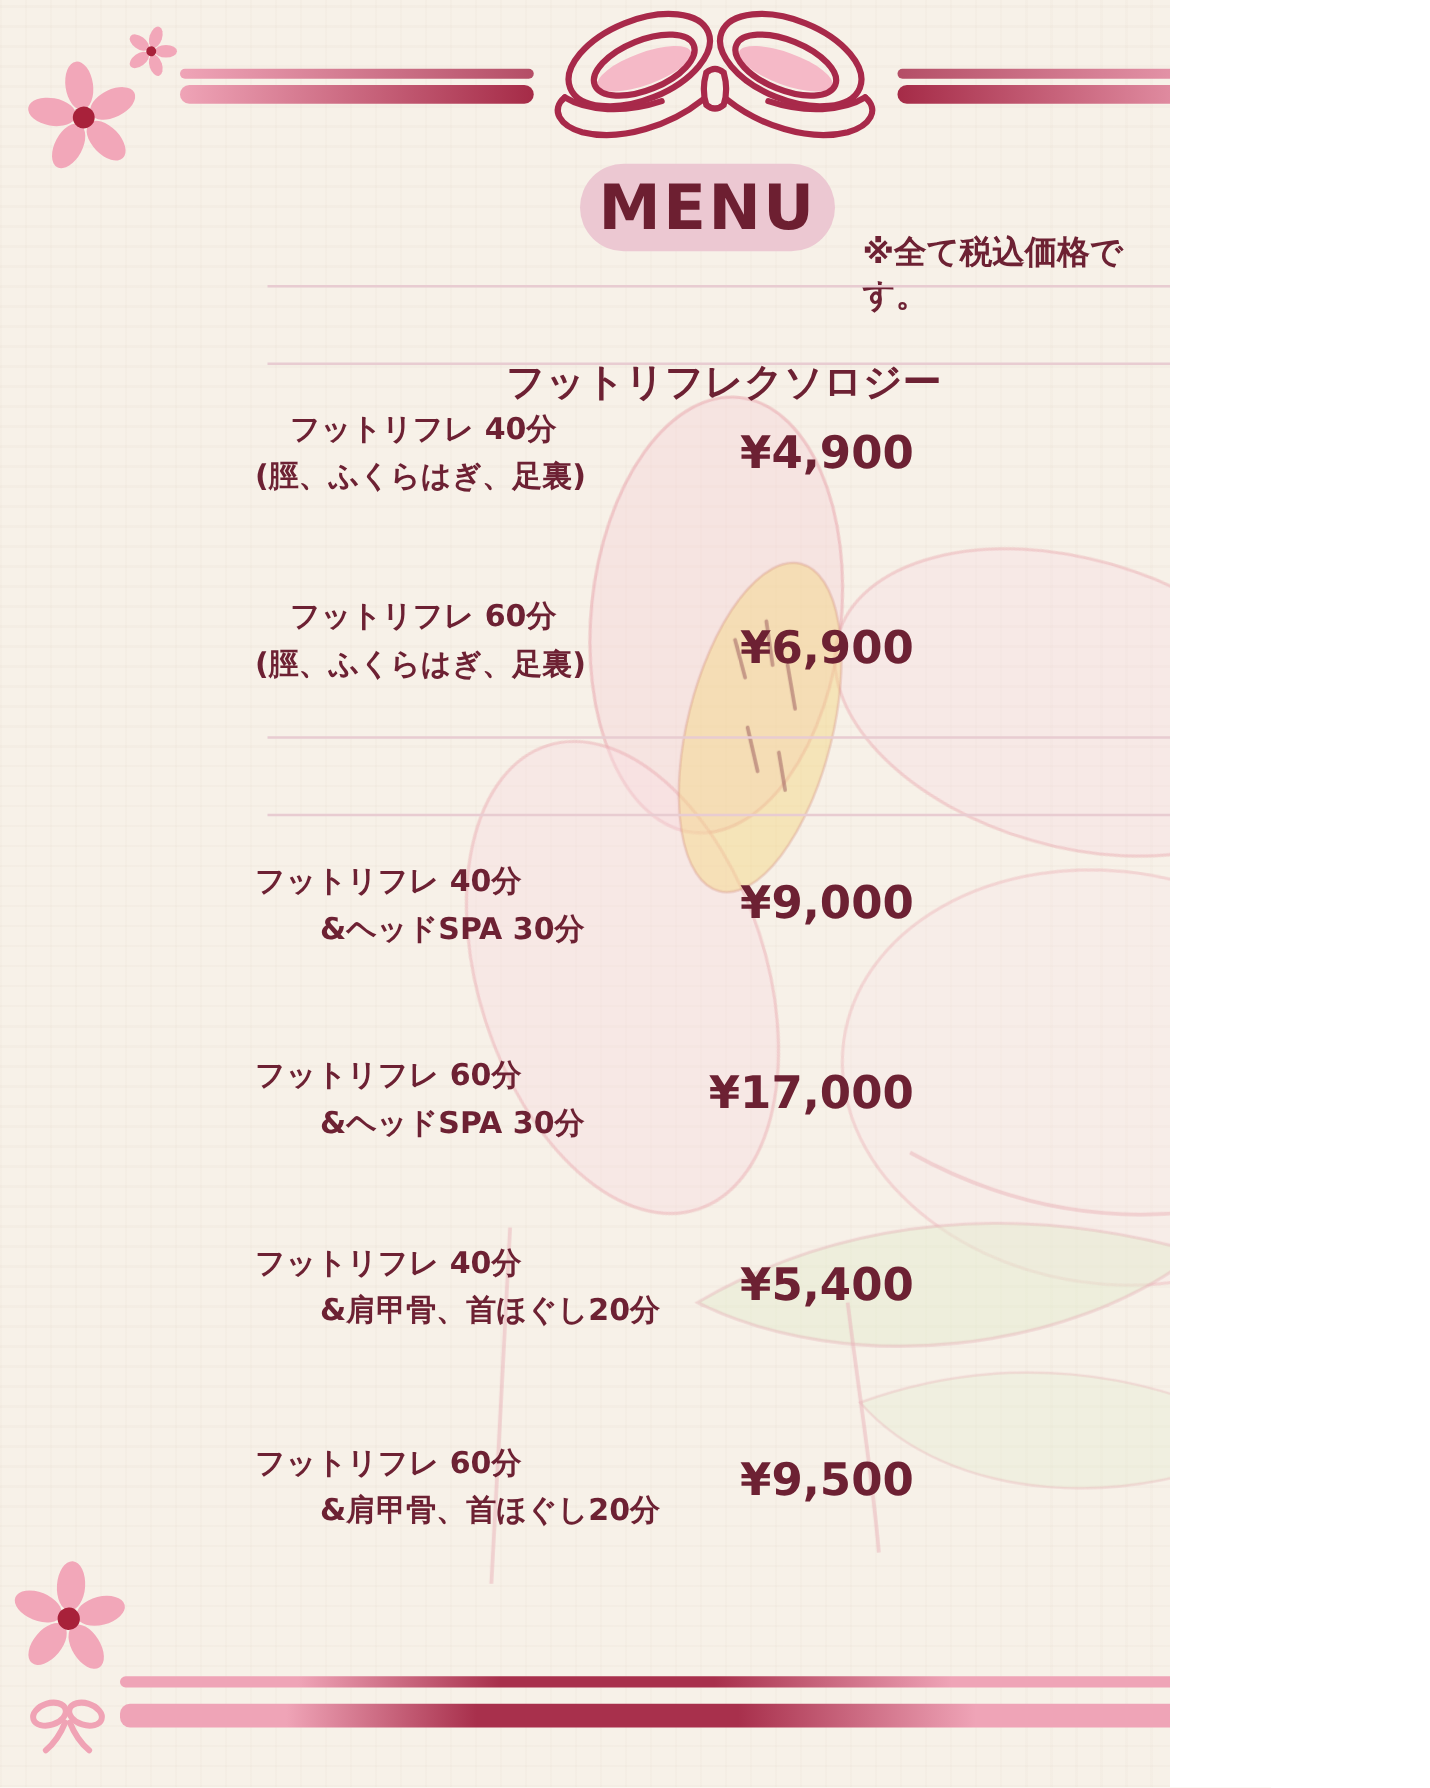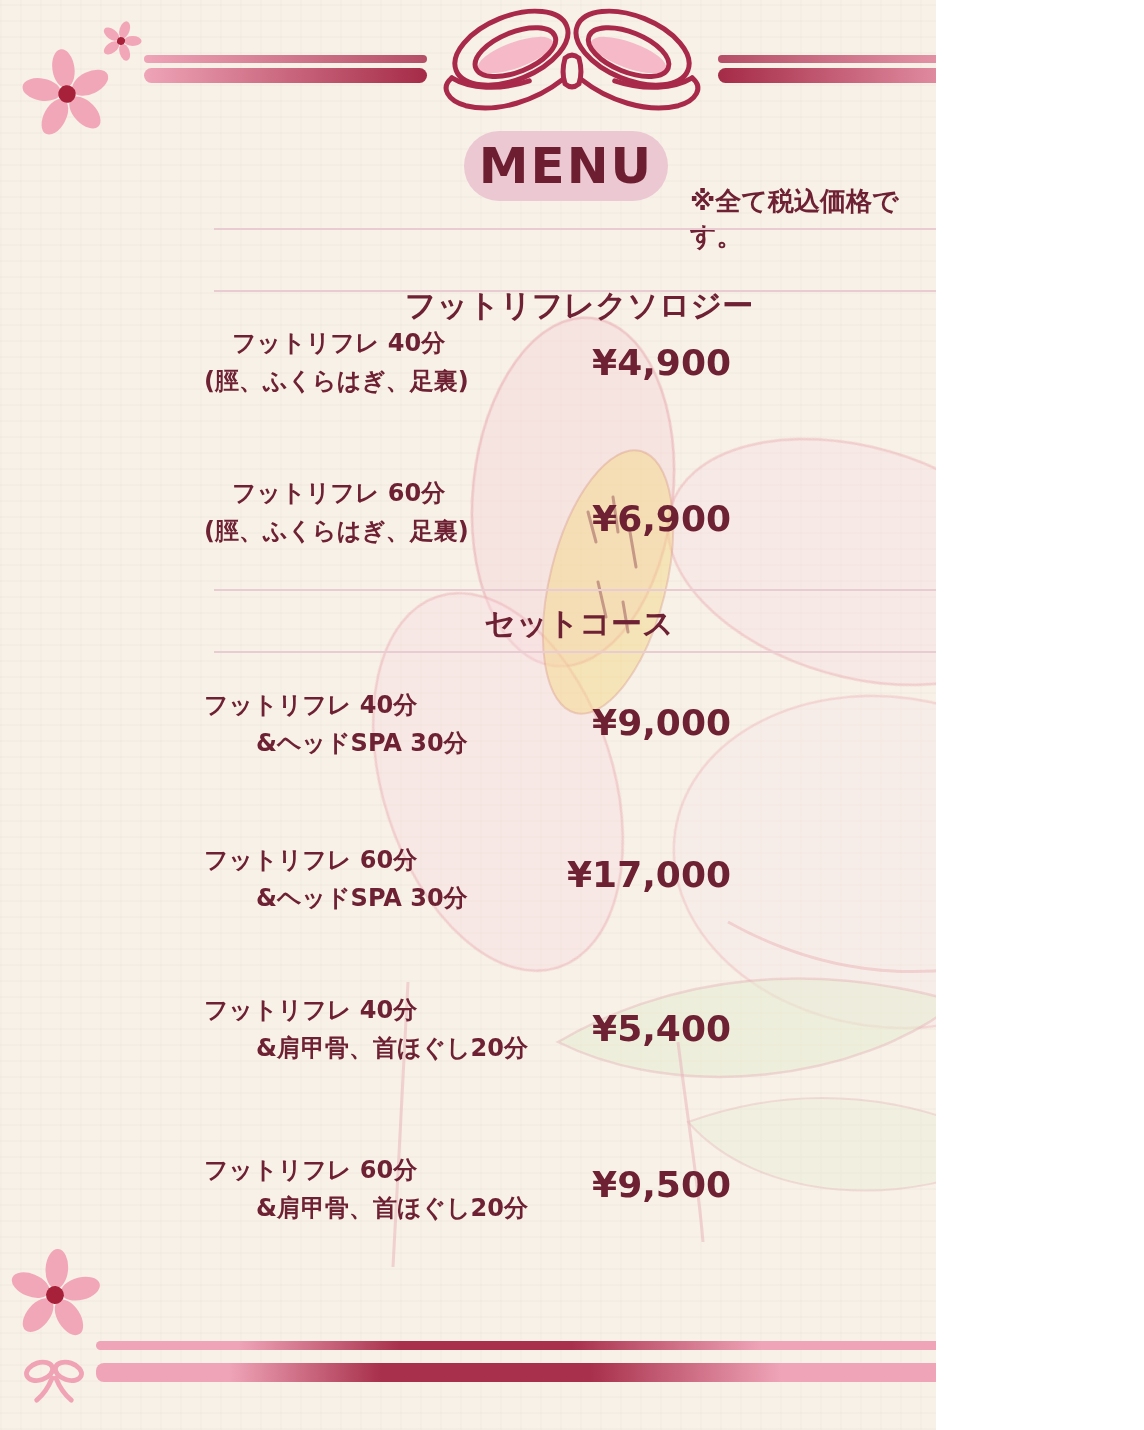--- a/index.html
+++ b/index.html
@@ -163,21 +163,20 @@
   </div>
   <div class="abs price p1">¥4,900</div>
 
   <div class="abs item-row sec1 r2">
     <div class="item-name">フットリフレ 60分</div>
     <div class="item-detail">(脛、ふくらはぎ、足裏)</div>
   </div>
   <div class="abs price p2">¥6,900</div>
 
   <div class="abs rule rule-2a"></div>
-  <div class="abs section-title st-2">セットコース</div>
   <div class="abs rule rule-2b"></div>
 
   <div class="abs item-row sec2 r3">
     <div class="item-name">フットリフレ 40分</div>
     <div class="item-detail">&amp;ヘッドSPA 30分</div>
   </div>
   <div class="abs price p3">¥9,000</div>
 
   <div class="abs item-row sec2 r4">
     <div class="item-name">フットリフレ 60分</div>

